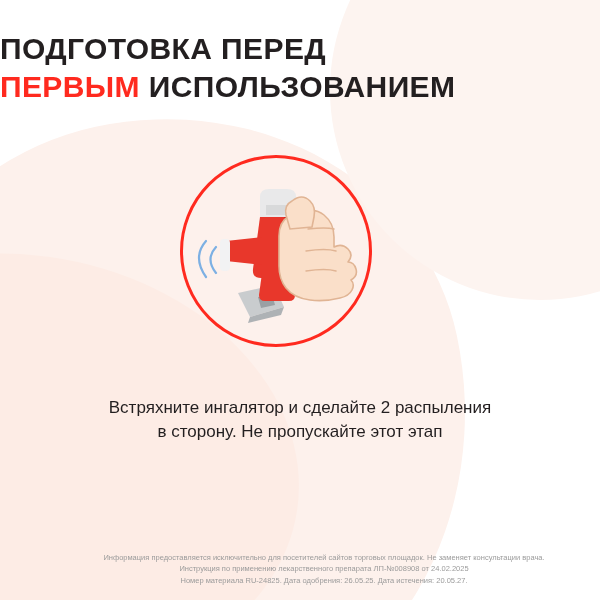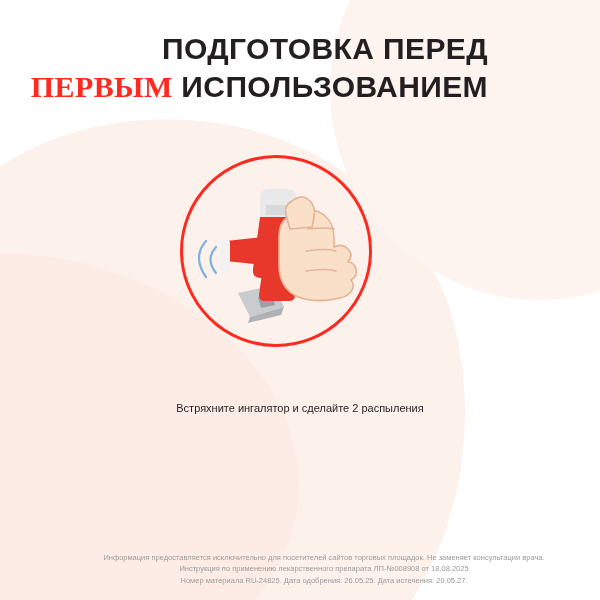--- a/index.html
+++ b/index.html
@@ -52,34 +52,33 @@
     background: #fdf4f0;
     border-radius: 50%;
     z-index: 0;
   }
 
   .title-block {
     position: absolute;
     top: 30px;
     left: 0;
     width: 488px;
-    text-align: right;
+    text-align: left;
     z-index: 3;
   }
   .title-line {
     font-size: 30px;
     font-weight: bold;
     color: #231f20;
     letter-spacing: 0.4px;
     line-height: 38px;
     text-transform: uppercase;
   }
   .title-accent {
     color: #ff2a1f;
-    font-family: Liberation Serif, serif;
   }
 
   
   .illus-wrap {
     position: absolute;
     left: 180px;
     top: 155px;
     width: 240px;
     height: 200px;
     z-index: 3;
@@ -94,21 +93,21 @@
     border-radius: 50%;
     box-sizing: border-box;
   }
 
   .caption {
     position: absolute;
     top: 396px;
     left: 40px;
     width: 520px;
     text-align: center;
-    font-size: 11px;
+    font-size: 17px;
     line-height: 24px;
     color: #231f20;
     z-index: 3;
   }
 
   .footer {
     position: absolute;
     bottom: 14px;
     left: 0;
     width: 600px;
@@ -174,21 +173,22 @@
           <path d="M126 96 q20 -3 30 0" fill="none" stroke="#e0b494" stroke-width="1.4" stroke-linecap="round"></path>
           <path d="M126 116 q20 -3 30 0" fill="none" stroke="#e0b494" stroke-width="1.4" stroke-linecap="round"></path>
           <path d="M112 46 q10 -8 18 0 q6 6 4 16 l-2 10 l-22 2 l-4 -14 q-2 -10 6 -14 z" fill="#fadfc9" stroke="#e0b494" stroke-width="1.6"></path>
         </g>
       </g>
     </svg>
   </div>
 
   <div class="caption">
     <div>Встряхните ингалятор и сделайте 2 распыления</div>
+    <div>в сторону. Не пропускайте этот этап</div>
   </div>
 
   <div class="footer">
     <div>Информация предоставляется исключительно для посетителей сайтов торговых площадок. Не заменяет консультации врача.</div>
-    <div>Инструкция по применению лекарственного препарата ЛП-№008908 от 18.08.2025</div>
+    <div>Инструкция по применению лекарственного препарата ЛП-№008908 от 24.02.2025</div>
     <div>Номер материала RU-24825. Дата одобрения: 26.05.25. Дата истечения: 20.05.27.</div>
   </div>
 
 </div>
 
 </body></html>

